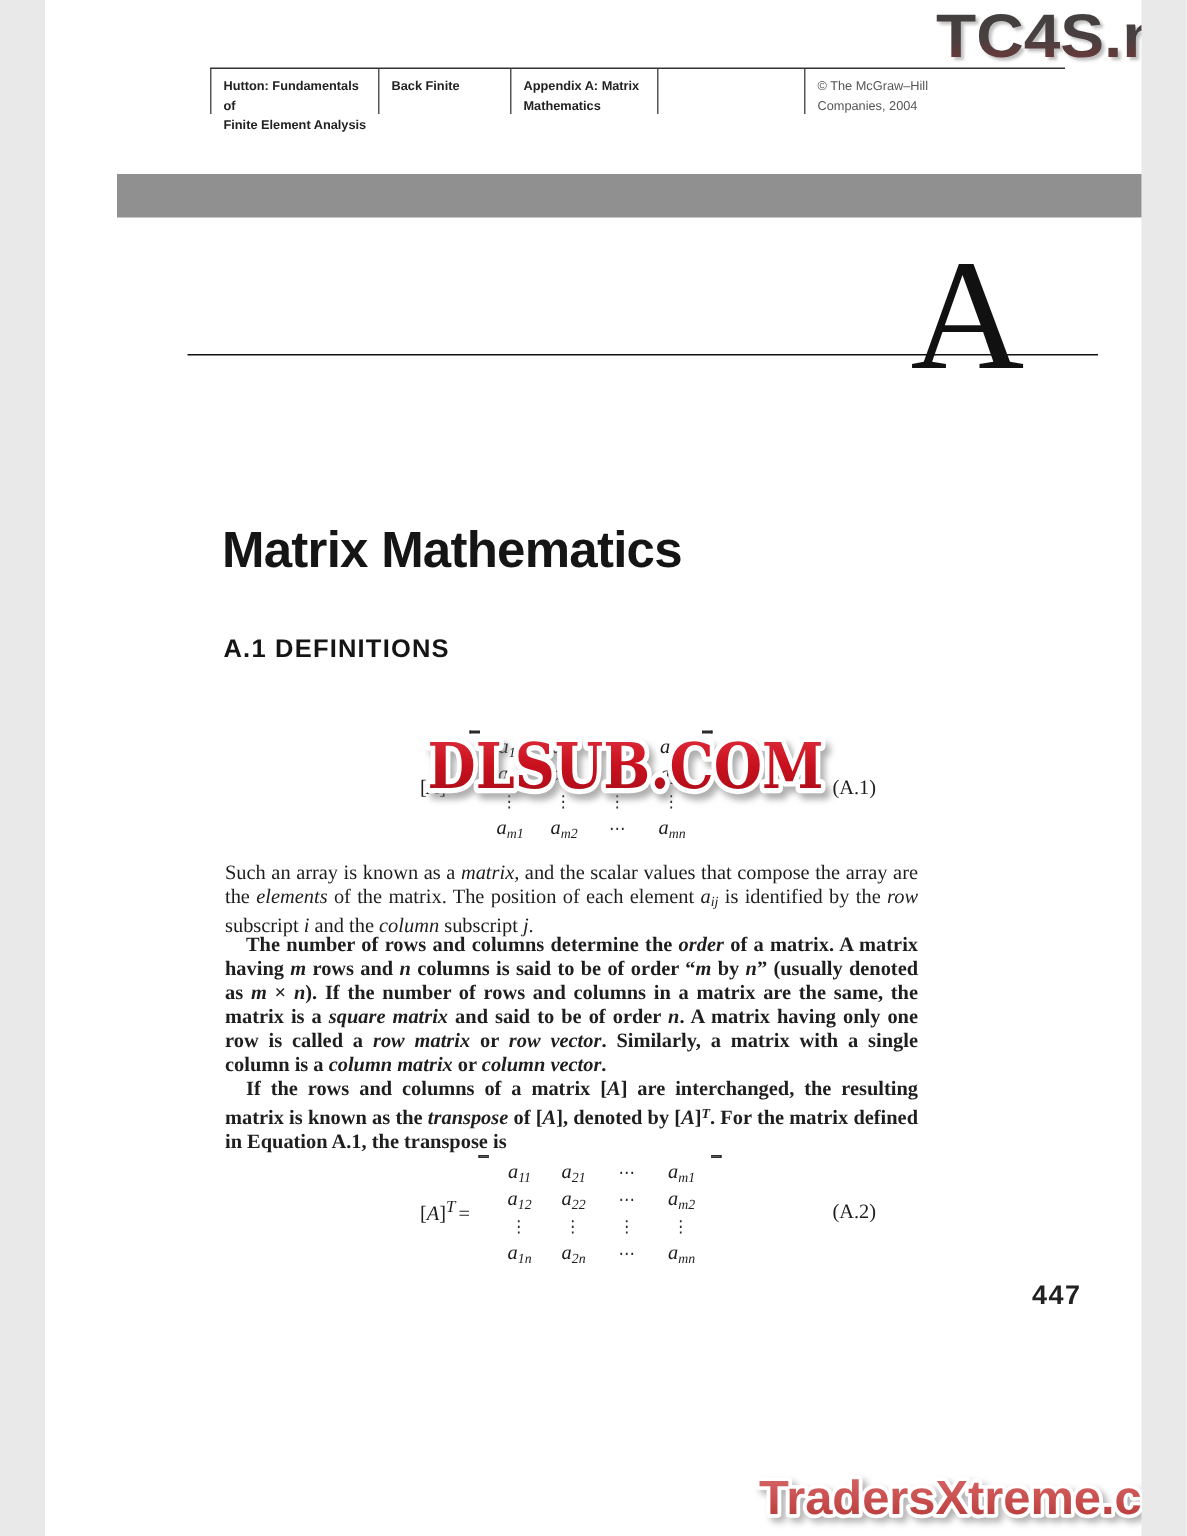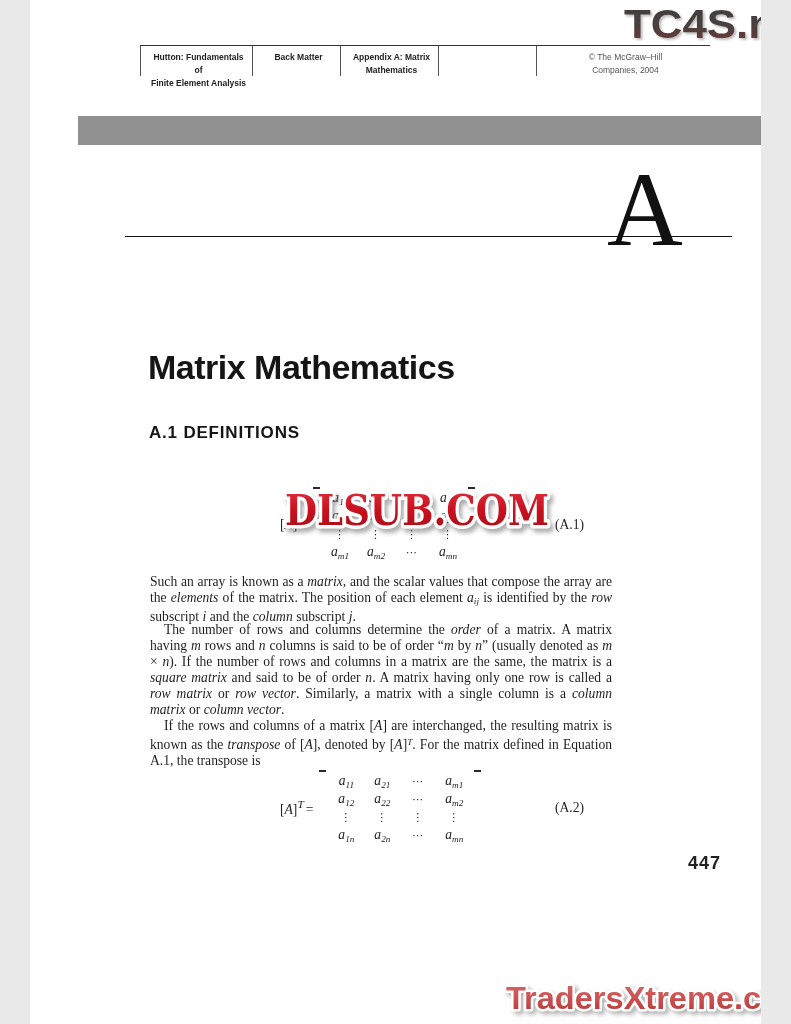--- a/index.html
+++ b/index.html
@@ -6,21 +6,20 @@
   .page{
     position:relative; width:731px; height:1024px; background:#ffffff;
     font-family:"Liberation Serif", serif; color:#222; overflow:hidden;
     margin:0 auto;
   }
   
   .hdr{
     position:absolute; left:110px; top:45px; width:570px;
     border-top:1px solid #333; display:flex;
     font-family:"Liberation Sans", sans-serif;
-    text-align:center;
   }
   .hdr-cell{
     padding:5px 4px 0 8px; box-sizing:border-box;
     font-size:8.5px; line-height:13px; font-weight:bold; color:#222;
     border-left:1px solid #555; height:30px;
   }
   .hdr-cell.c1{width:112px;}
   .hdr-cell.c2{width:88px;}
   .hdr-cell.c3{width:98px;}
   .hdr-cell.c4{width:98px;}
@@ -44,21 +43,21 @@
   }
   .section-heading{
     position:absolute; left:119px; top:423px; font-family:"Liberation Sans", sans-serif;
     font-weight:bold; font-size:17px; letter-spacing:0.8px; color:#151515;
   }
   
   .para{
     position:absolute; left:120px; width:462px; text-align:justify;
     font-size:13.6px; line-height:16.1px; color:#1e1e1e;
   }
-  .para.indent{text-indent:14px;}
+  .para.indent{text-indent:14px;font-weight:bold;}
   .para sub{font-size:68%; vertical-align:-0.25em; letter-spacing:0;}
   .para sup{font-size:68%; vertical-align:0.45em;}
   
   .equation{
     position:absolute; left:120px; width:462px; display:flex;
     align-items:center; font-size:13.6px; color:#1e1e1e;
   }
   .eq-lead{margin-left:130px; white-space:nowrap;}
   .eq-equals{padding:0 2px;}
   .matrix{display:flex; align-items:flex-start; margin-left:4px;}
@@ -101,21 +100,21 @@
     </defs>
     <text x="4" y="38" textLength="190" lengthAdjust="spacingAndGlyphs" style="font-family:'Liberation Sans',sans-serif;font-weight:bold;font-size:41px;fill:url(#gtc);">TC4S.net</text>
   </svg>
 
   <div class="hdr">
     <div class="hdr-cell c1">
       <div>Hutton: Fundamentals of</div>
       <div>Finite Element Analysis</div>
     </div>
     <div class="hdr-cell c2">
-      <div>Back Matter</div>
+      <div>Back Finite</div>
     </div>
     <div class="hdr-cell c3">
       <div>Appendix A: Matrix</div>
       <div>Mathematics</div>
     </div>
     <div class="hdr-cell c4"></div>
     <div class="hdr-cell c5">
       <div>© The McGraw–Hill</div>
       <div>Companies, 2004</div>
     </div>

